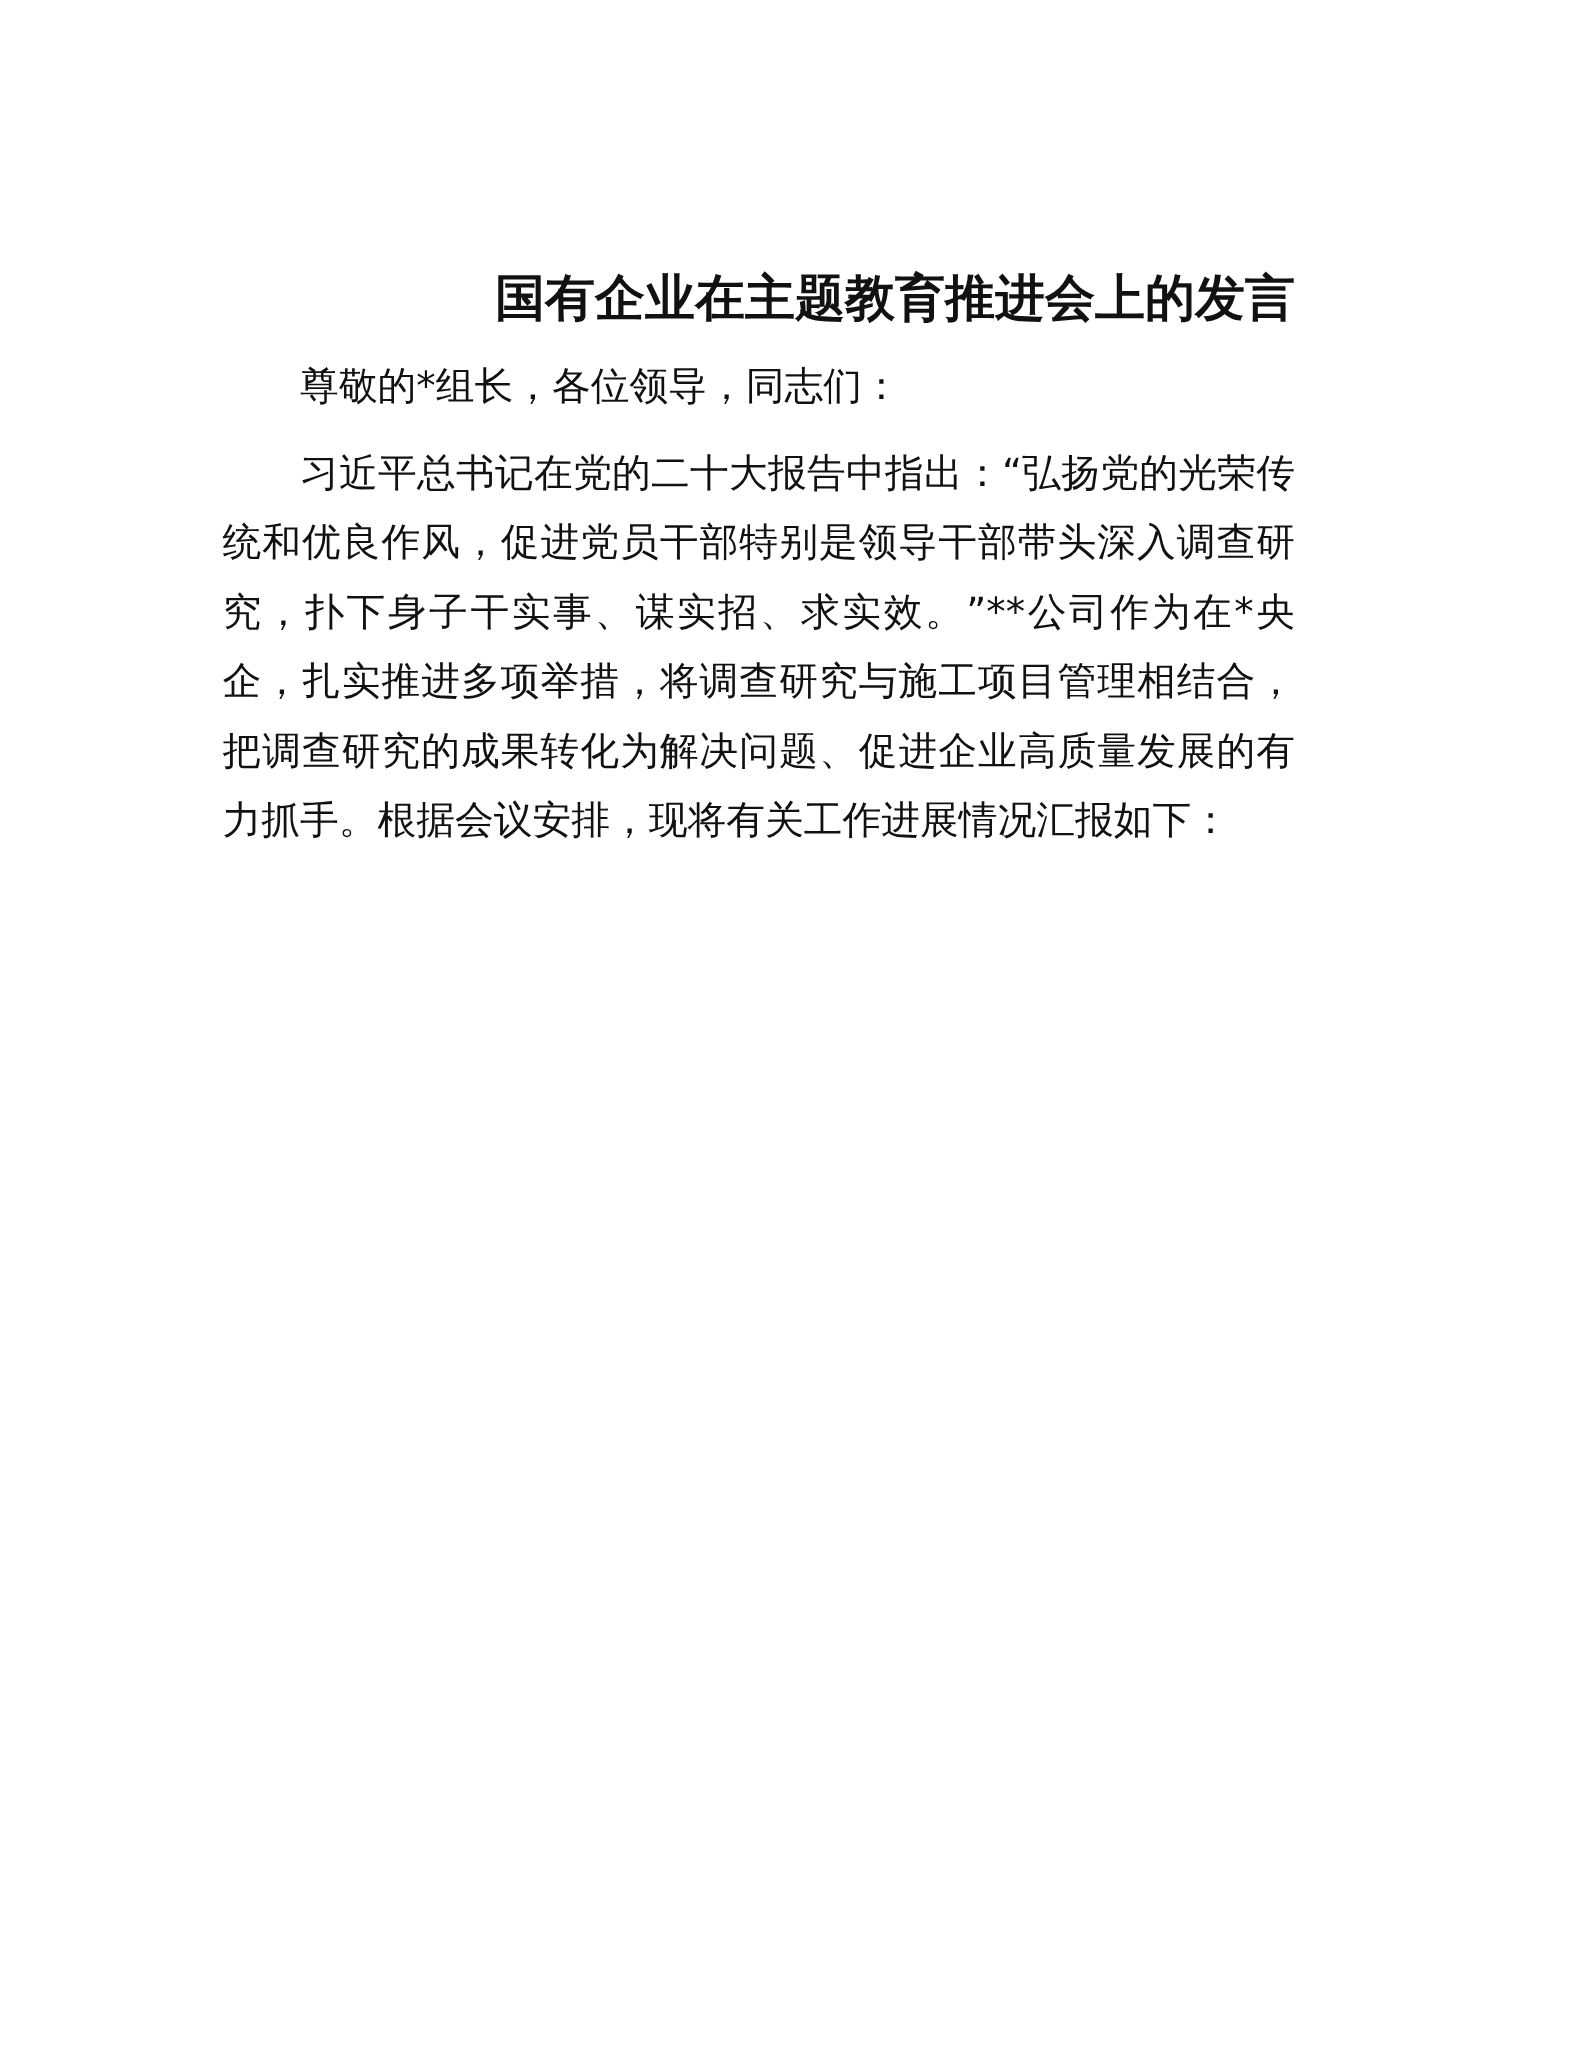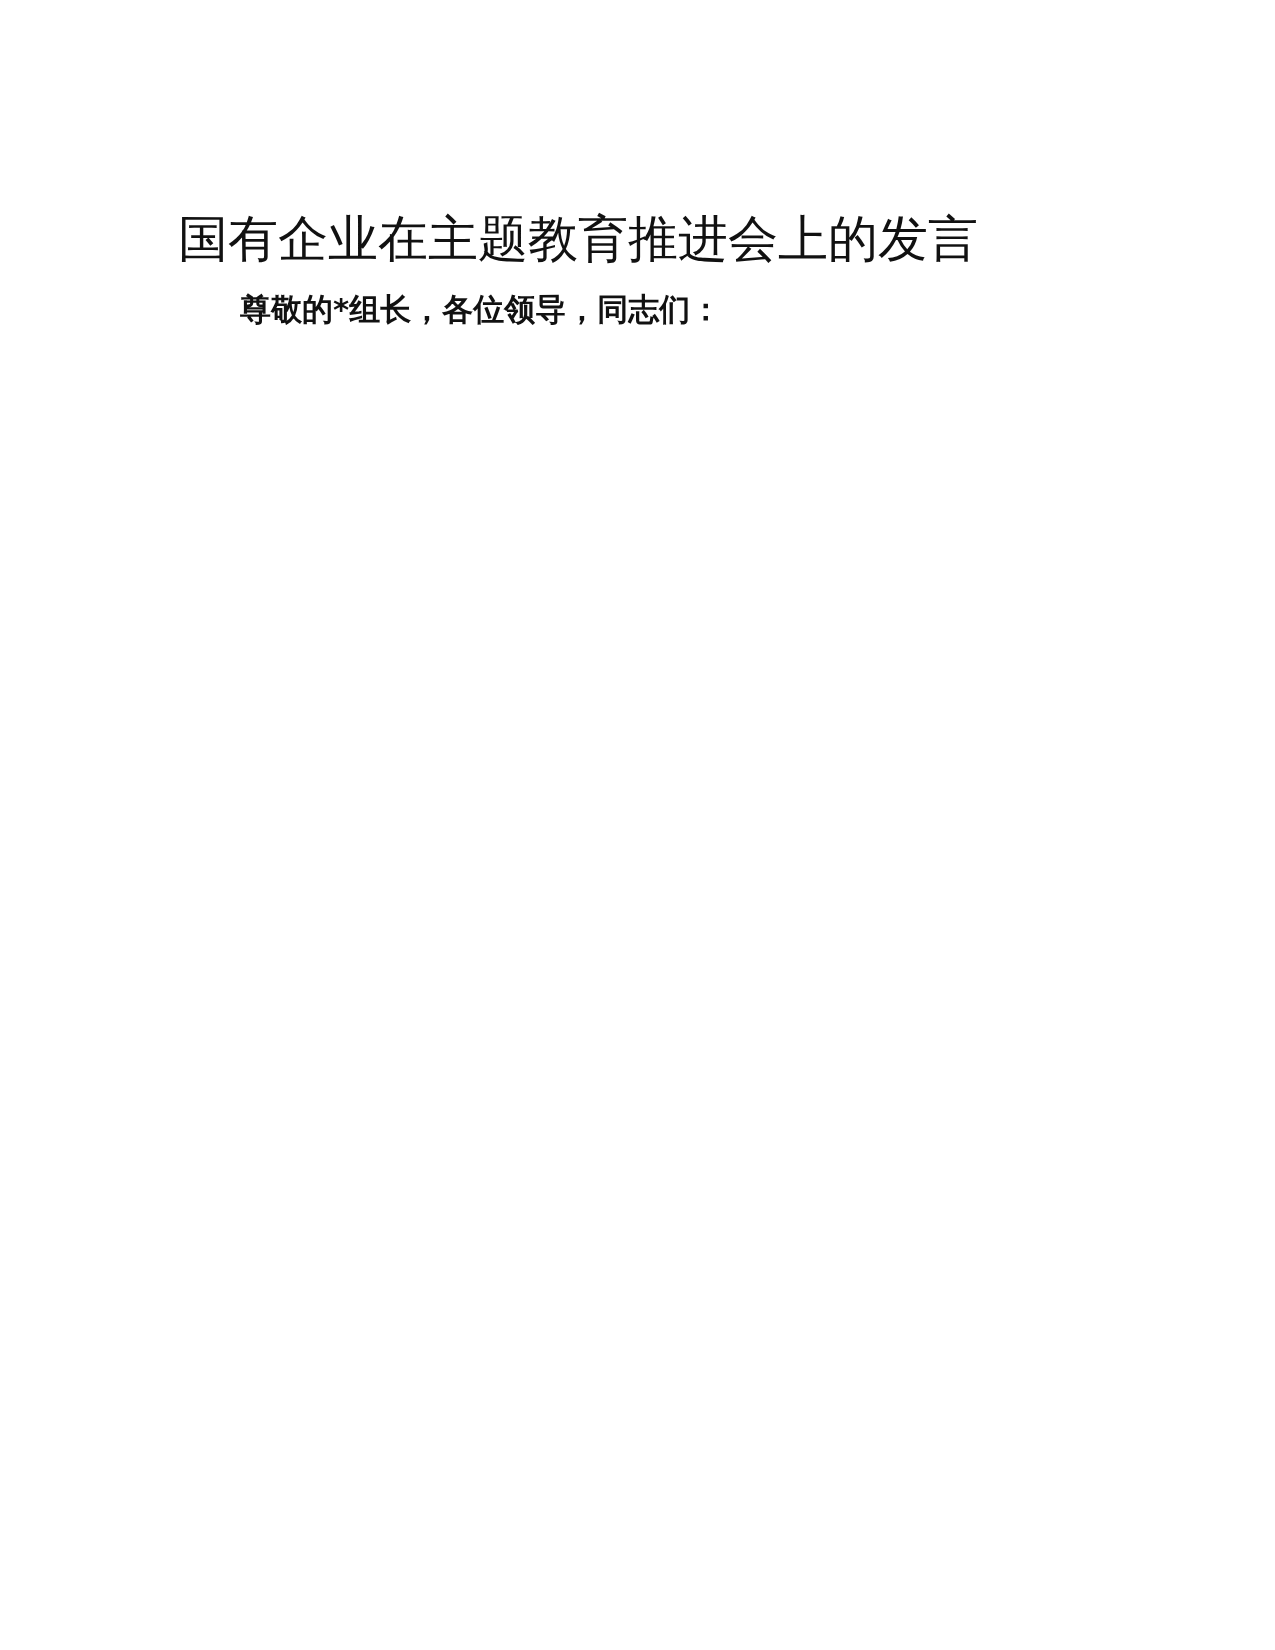--- a/index.html
+++ b/index.html
@@ -16,39 +16,40 @@
       color: #111111;
     }
     .page {
       position: absolute;
       left: 178px;
       top: 208px;
       width: 858px;
     }
     .title {
       margin: 0;
-      text-align: left;
-      font-size: 50px;
-      font-weight: normal;
+      text-align: right;
+      font-size: 40px;
+      font-weight: bold;
       line-height: 62px;
       letter-spacing: 0px;
       height: 62px;
       white-space: nowrap;
     }
     .para {
       margin: 0;
       font-size: 31px;
       line-height: 55.5px;
       text-indent: 2em;
       text-align: justify;
       text-justify: inter-character;
       word-break: break-all;
     }
-    .para.salutation { margin-top: 12px; margin-bottom: 14px; font-weight: bold; }
+    .para.salutation { margin-top: 12px; margin-bottom: 14px; }
     .para + .para { margin-top: 14px; }
   </style>
 </head>
 <body>
 
 <div class="page">
   <h1 class="title">国有企业在主题教育推进会上的发言</h1>
   <p class="para salutation">尊敬的*组长，各位领导，同志们：</p>
+  <p class="para">习近平总书记在党的二十大报告中指出：“弘扬党的光荣传统和优良作风，促进党员干部特别是领导干部带头深入调查研究，扑下身子干实事、谋实招、求实效。”**公司作为在*央企，扎实推进多项举措，将调查研究与施工项目管理相结合，把调查研究的成果转化为解决问题、促进企业高质量发展的有力抓手。根据会议安排，现将有关工作进展情况汇报如下：</p>
 </div>
 
 </body></html>

